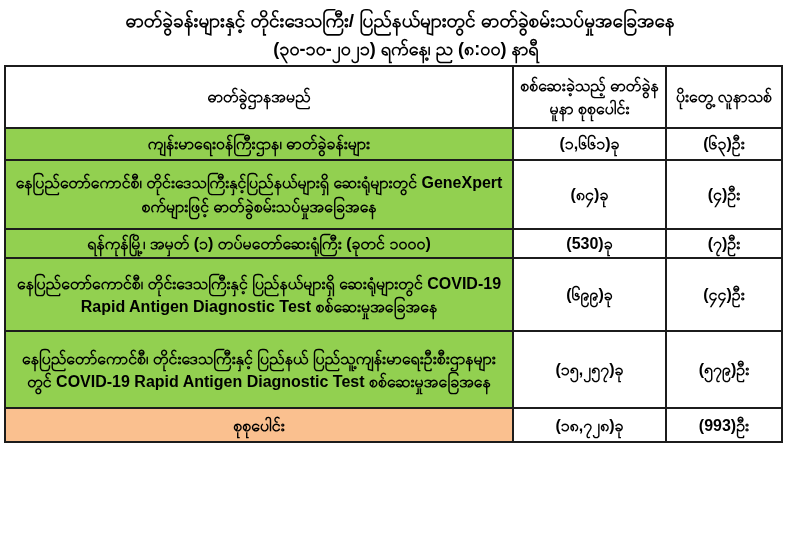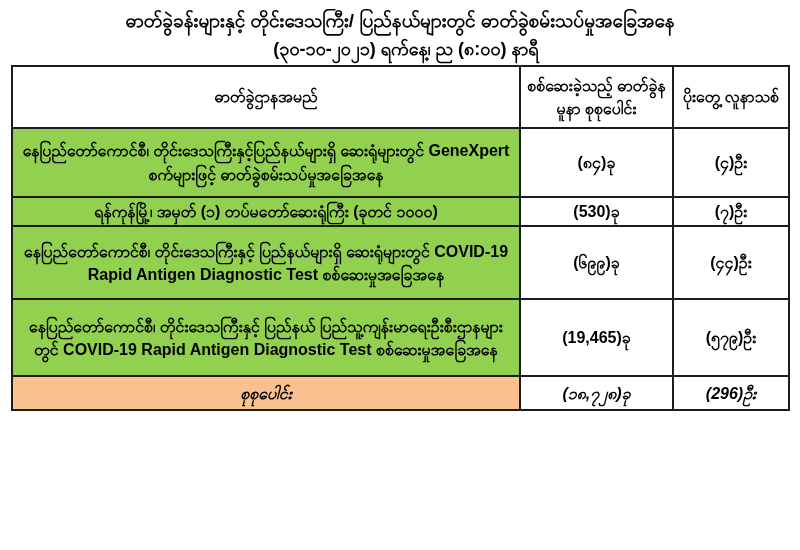--- a/index.html
+++ b/index.html
@@ -31,21 +31,21 @@
     line-height: 30px;
   }
   .title-line2 {
     font-size: 18px;
     font-weight: bold;
     line-height: 27px;
     padding-left: 12px;
   }
   table.report {
     position: absolute;
-    left: 11px;
+    left: 4px;
     top: 65px;
     width: 777px;
     border-collapse: collapse;
     table-layout: fixed;
   }
   table.report td, table.report th {
     border: 2px solid #1c1c1c;
     padding: 2px 6px;
     text-align: center;
     vertical-align: middle;
@@ -60,21 +60,21 @@
   }
   .name-cell { background: #92d050; }
   .num-cell  { background: #ffffff; }
   .total-name-cell { background: #fac08f; }
   .h-head  { height: 62px; }
   .h-sm    { height: 24px; }
   .h-r1    { height: 32px; }
   .h-r2    { height: 69px; }
   .h-r6    { height: 73px; padding-left: 12px; }
   .h-r7    { height: 77px; margin-left: 15px; }
-  .h-total { height: 34px; font-style: italic; }
+  .h-total { height: 34px; }
   .wrap-narrow { 
     white-space: normal;
     word-break: break-word;
   }
 </style>
 </head>
 <body>
 
 <div class="page">
 
@@ -90,41 +90,46 @@
       <col style="width: 116px">
     </colgroup>
     <thead>
       <tr class="h-head">
         <th class="col-head">ဓာတ်ခွဲဌာနအမည်</th>
         <th class="col-head wrap-narrow">စစ်ဆေးခဲ့သည့် ဓာတ်ခွဲနမူနာ စုစုပေါင်း</th>
         <th class="col-head wrap-narrow">ပိုးတွေ့ လူနာသစ်</th>
       </tr>
     </thead>
     <tbody>
+      <tr class="h-r1">
+        <td class="name-cell">ကျန်းမာရေးဝန်ကြီးဌာန၊ ဓာတ်ခွဲခန်းများ</td>
+        <td class="num-cell">(၁,၆၆၁)ခု</td>
+        <td class="num-cell">(၆၃)ဦး</td>
+      </tr>
       <tr class="h-r2">
         <td class="name-cell">နေပြည်တော်ကောင်စီ၊ တိုင်းဒေသကြီးနှင့်ပြည်နယ်များရှိ ဆေးရုံများတွင် GeneXpert စက်များဖြင့် ဓာတ်ခွဲစမ်းသပ်မှုအခြေအနေ</td>
         <td class="num-cell">(၈၄)ခု</td>
         <td class="num-cell">(၄)ဦး</td>
       </tr>
       <tr class="h-sm">
         <td class="name-cell">ရန်ကုန်မြို့၊ အမှတ် (၁) တပ်မတော်ဆေးရုံကြီး (ခုတင် ၁၀၀၀)</td>
         <td class="num-cell">(530)ခု</td>
         <td class="num-cell">(၇)ဦး</td>
       </tr>
       <tr class="h-r6">
         <td class="name-cell">နေပြည်တော်ကောင်စီ၊ တိုင်းဒေသကြီးနှင့် ပြည်နယ်များရှိ ဆေးရုံများတွင် COVID-19 Rapid Antigen Diagnostic Test စစ်ဆေးမှုအခြေအနေ</td>
         <td class="num-cell">(၆၉၉)ခု</td>
         <td class="num-cell">(၄၄)ဦး</td>
       </tr>
       <tr class="h-r7">
         <td class="name-cell">နေပြည်တော်ကောင်စီ၊ တိုင်းဒေသကြီးနှင့် ပြည်နယ် ပြည်သူ့ကျန်းမာရေးဦးစီးဌာနများတွင်  COVID-19 Rapid Antigen Diagnostic Test စစ်ဆေးမှုအခြေအနေ</td>
-        <td class="num-cell">(19,465)ခု</td>
+        <td class="num-cell">(၁၅,၂၅၇)ခု</td>
         <td class="num-cell">(၅၇၉)ဦး</td>
       </tr>
       <tr class="h-total">
         <td class="total-name-cell">စုစုပေါင်း</td>
         <td class="num-cell">(၁၈,၇၂၈)ခု</td>
-        <td class="num-cell">(296)ဦး</td>
+        <td class="num-cell">(993)ဦး</td>
       </tr>
     </tbody>
   </table>
 
 </div>
 
 </body></html>

